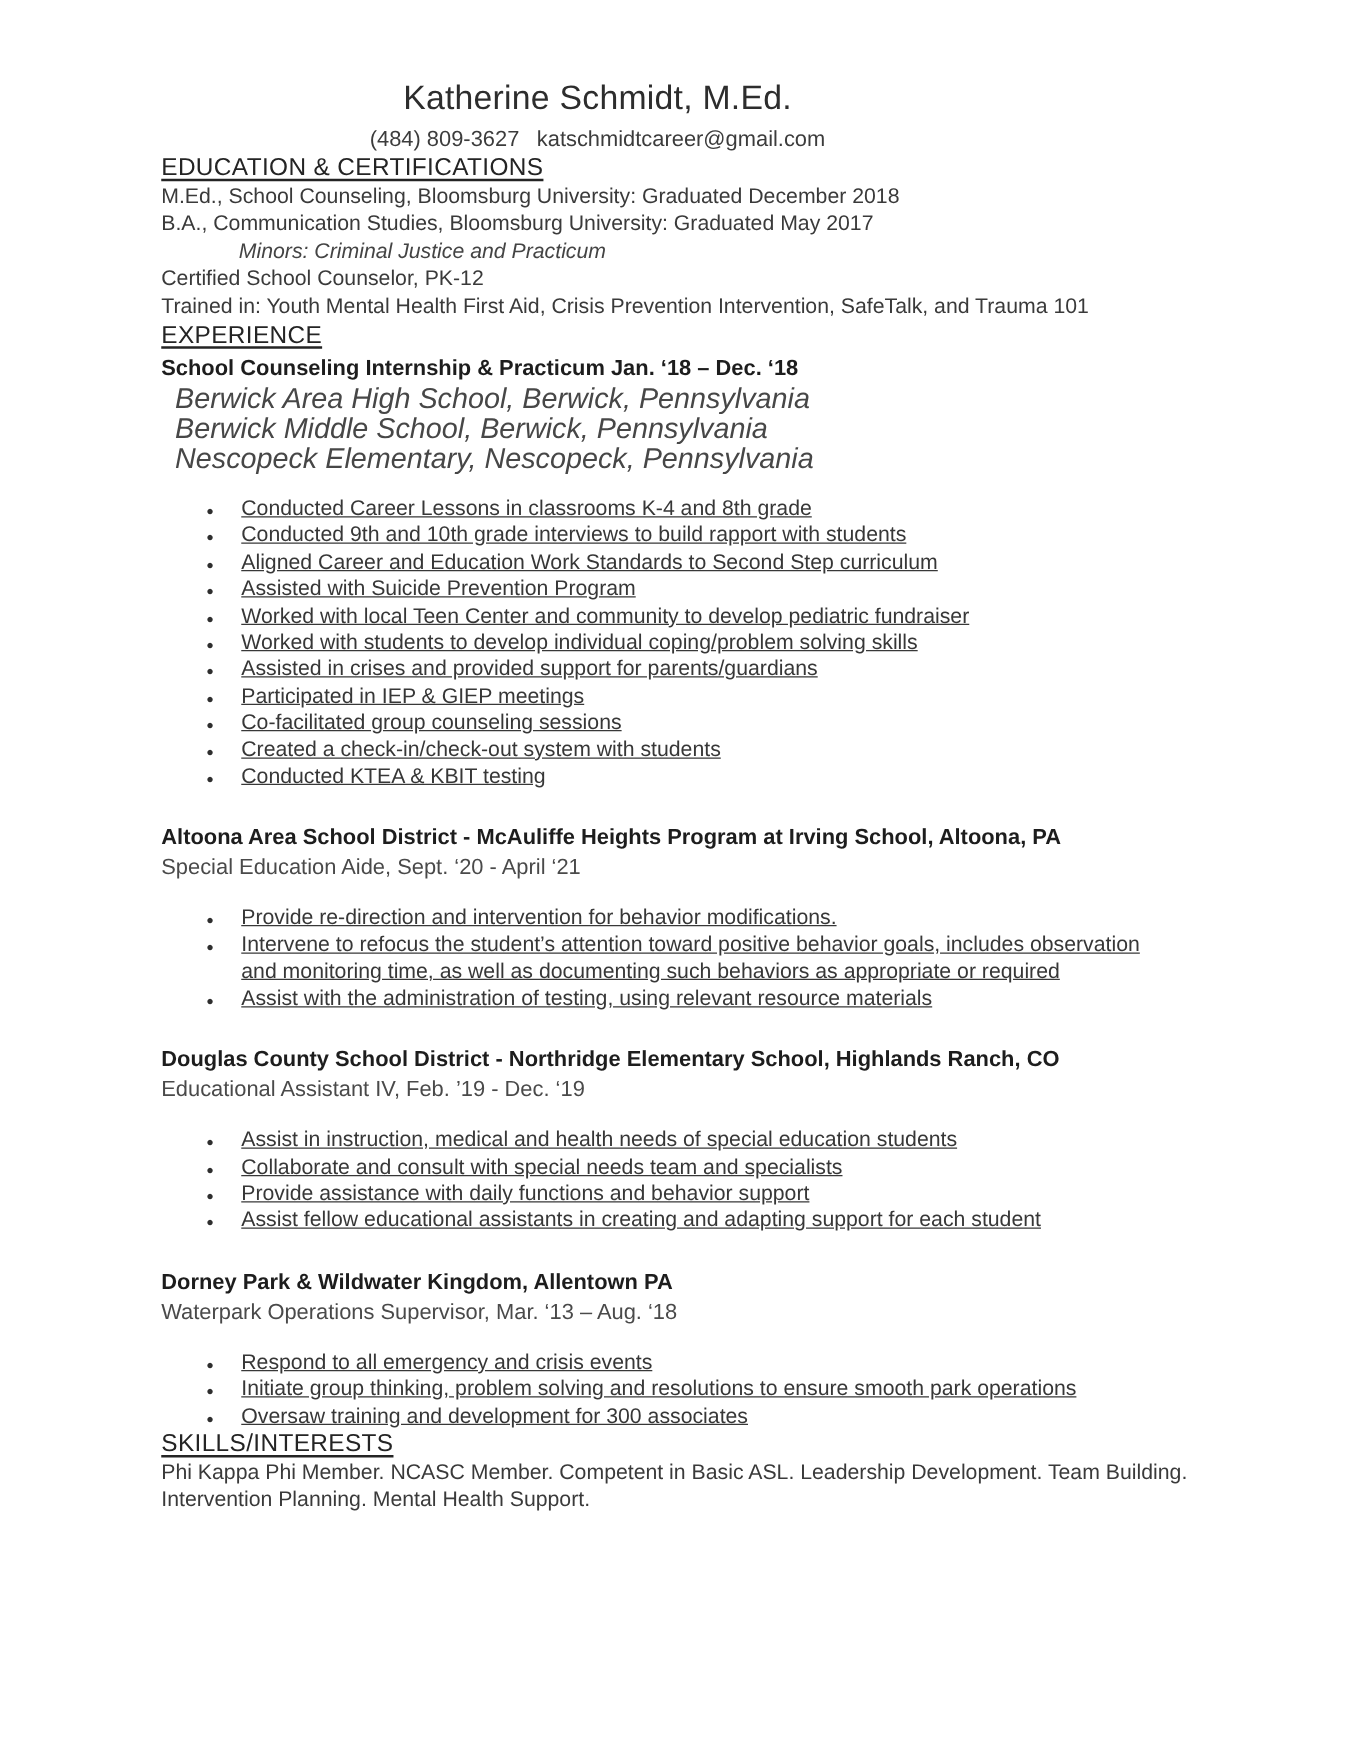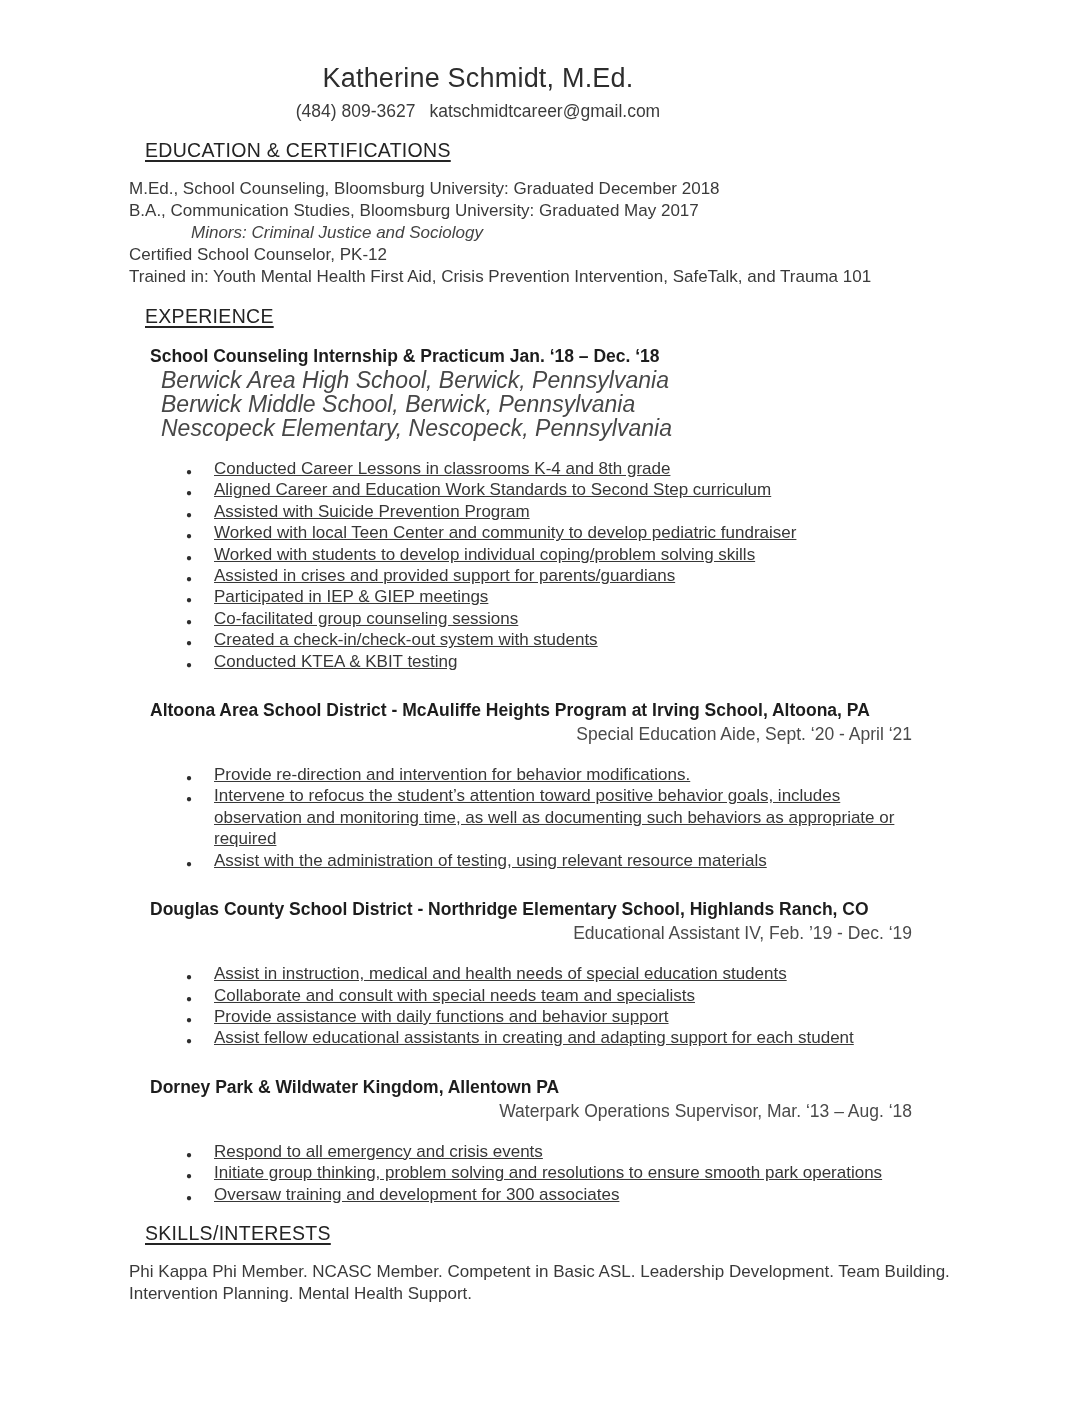--- a/index.html
+++ b/index.html
@@ -21,36 +21,36 @@
     font-size: 27px; font-weight: 400; color: #2d2d2d;
     line-height: 32px; margin: 0; letter-spacing: 0.2px;
   }
   .contact { margin-top: 6px; font-size: 17.5px; line-height: 22px; color: #3c3c3c; }
   .contact .phone { margin-right: 14px; }
   
   h2.sec {
     font-size: 19.5px; font-weight: 400; color: #242424;
     text-transform: none; letter-spacing: 0.3px;
     text-decoration: underline; text-decoration-thickness: 1.5px; text-underline-offset: 3px;
-    line-height: 24px; margin: 16px;
+    line-height: 24px; margin: 0;
   }
   .sec-edu { margin-top: 26px; }
   .sec-exp { margin-top: 22px; }
   .sec-skl { margin-top: 24px; }
   
   p.line { margin: 0; font-size: 17px; line-height: 22px; color: #3a3a3a; }
   p.minors { font-style: italic; padding-left: 62px; color: #444444; }
   
   h3.job-title {
     font-size: 17.5px; font-weight: 700; color: #1d1d1d;
     line-height: 24px; margin: 0;
   }
-  .job { margin-top: 26px; margin-left: 21px; }
+  .job { margin-top: 26px; }
   .job.first { margin-top: 2px; }
-  p.job-sub { margin: 0; font-size: 17.5px; line-height: 24px; color: #4a4a4a; text-align: right; }
+  p.job-sub { margin: 0; font-size: 17.5px; line-height: 24px; color: #4a4a4a; }
   p.loc {
     margin: 0; font-style: italic; font-size: 23px; line-height: 24px;
     color: #474747; padding-left: 11px;
   }
   ul.bullets {
     list-style: none; margin: 18px 0 0 0; padding: 0 0 0 64px; text-decoration: underline;
   }
   ul.bullets li {
     position: relative; font-size: 17px; line-height: 21.4px; color: #373737;
   }
@@ -69,35 +69,36 @@
     <h1 class="name">Katherine Schmidt, M.Ed.</h1>
     <div class="contact">
       <span class="phone">(484) 809-3627</span><span>katschmidtcareer@gmail.com</span>
     </div>
   </div>
 
   <section>
     <h2 class="sec sec-edu">EDUCATION &amp; CERTIFICATIONS</h2>
     <p class="line">M.Ed., School Counseling, Bloomsburg University: Graduated December 2018</p>
     <p class="line">B.A., Communication Studies, Bloomsburg University: Graduated May 2017</p>
-    <p class="line minors">Minors: Criminal Justice and Sociology</p>
+    <p class="line minors">Minors: Criminal Justice and Practicum</p>
     <p class="line">Certified School Counselor, PK-12</p>
     <p class="line">Trained in: Youth Mental Health First Aid, Crisis Prevention Intervention, SafeTalk, and Trauma 101</p>
   </section>
 
   <section>
     <h2 class="sec sec-exp">EXPERIENCE</h2>
 
     <div class="job first">
       <h3 class="job-title">School Counseling Internship &amp; Practicum Jan. ‘18 – Dec. ‘18</h3>
       <p class="loc">Berwick Area High School, Berwick, Pennsylvania</p>
       <p class="loc">Berwick Middle School, Berwick, Pennsylvania</p>
       <p class="loc">Nescopeck Elementary, Nescopeck, Pennsylvania</p>
       <ul class="bullets">
         <li>Conducted Career Lessons in classrooms K-4 and 8th grade</li>
+        <li>Conducted 9th and 10th grade interviews to build rapport with students</li>
         <li>Aligned Career and Education Work Standards to Second Step curriculum</li>
         <li>Assisted with Suicide Prevention Program</li>
         <li>Worked with local Teen Center and community to develop pediatric fundraiser</li>
         <li>Worked with students to develop individual coping/problem solving skills</li>
         <li>Assisted in crises and provided support for parents/guardians</li>
         <li>Participated in IEP &amp; GIEP meetings</li>
         <li>Co-facilitated group counseling sessions</li>
         <li>Created a check-in/check-out system with students</li>
         <li>Conducted KTEA &amp; KBIT testing</li>
       </ul>

